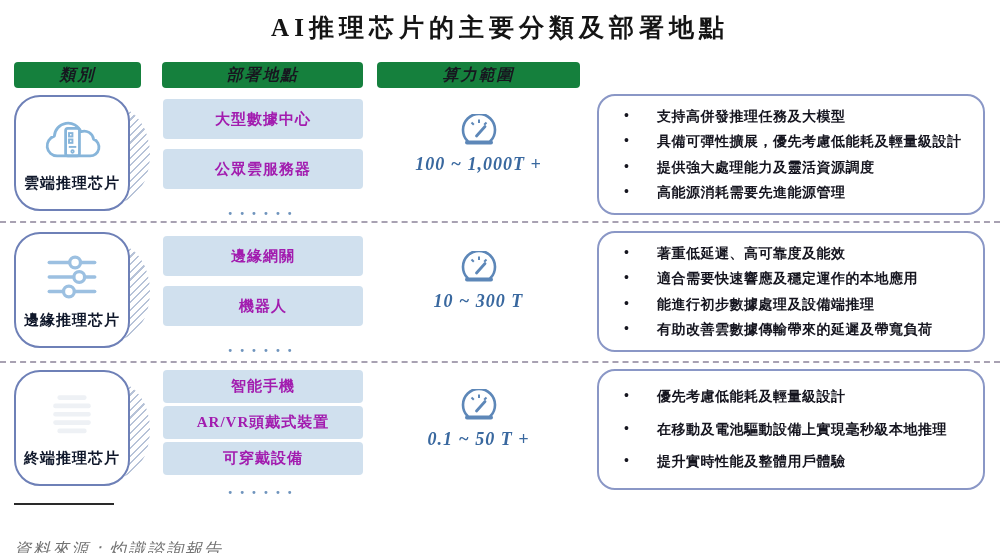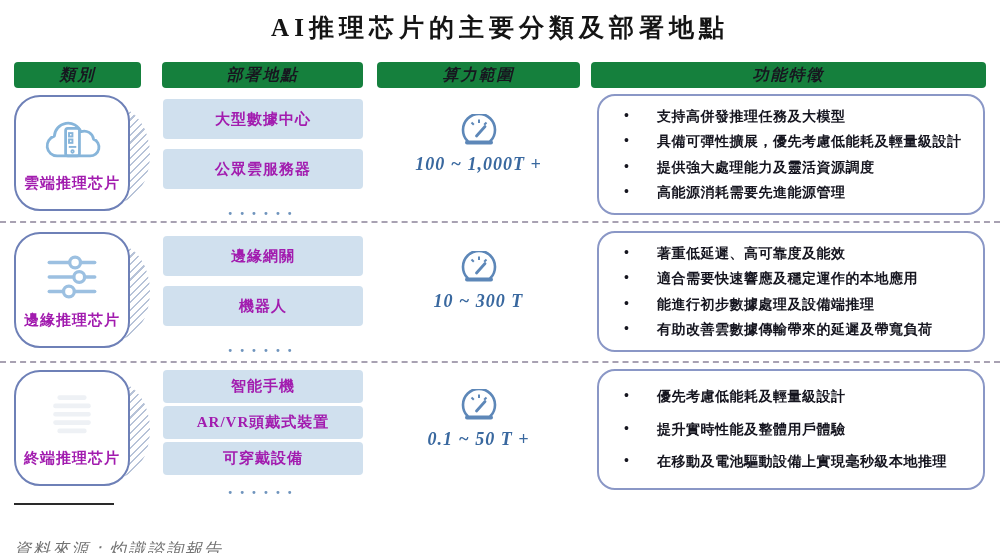--- a/index.html
+++ b/index.html
@@ -32,21 +32,21 @@
     border-radius:0 100% 100% 0 / 0 50% 50% 0;
   }
   .cat-card {
     position:absolute; left:14px; top:3px; width:112px; height:112px; z-index:1;
     background:#fff; border:2px solid #6e80b7; border-radius:26px;
   }
   .cat-icon { position:absolute; top:12px; left:0; right:0; height:62px;
     display:flex; align-items:center; justify-content:center; }
   .cat-label {
     position:absolute; bottom:16px; left:0; right:0; text-align:center;
-    font-size:15px; font-weight:bold; color:#a21caf; letter-spacing:1px;
+    font-size:15px; font-weight:bold; color:#0f172a; letter-spacing:1px;
   }
 
   .dep-col { position:absolute; left:163px; width:200px; display:flex; flex-direction:column; }
   .dep-col.n2 { top:7px; gap:10px; }  .dep-col.n2 .dep-box { height:40px; }
   .dep-col.n3 { top:3px; gap:3px; }   .dep-col.n3 .dep-box { height:33px; }
   .dep-box {
     background:#d0e0ee; border-radius:4px; display:flex; align-items:center; justify-content:center;
     font-size:15px; font-weight:bold; color:#a21caf; letter-spacing:1px;
   }
   .dep-dots {
@@ -85,21 +85,20 @@
 </style>
 </head>
 <body>
 
 <div class="canvas">
   <div class="title">AI推理芯片的主要分類及部署地點</div>
 
   <div class="hdr" id="hdr-category">類別</div>
   <div class="hdr" id="hdr-deployment">部署地點</div>
   <div class="hdr" id="hdr-power">算力範圍</div>
-  <div class="hdr" id="hdr-features">功能特徵</div>
 
   <div class="sep" id="sep-1"></div>
   <div class="sep" id="sep-2"></div>
 
   <div id="rows-mount">
   <div class="row" style="top: 92px;">
     <div class="hatch"></div>
     <div class="cat-card">
       <div class="cat-icon">
             <svg width="66" height="54" viewBox="0 0 62 50" fill="none" stroke="#87b5da" stroke-width="2.6">
@@ -207,22 +206,22 @@
               <line x1="21" y1="5.5" x2="21" y2="9" stroke-width="2"></line>
               <line x1="13.5" y1="8.5" x2="15.8" y2="10.8" stroke-width="2"></line>
               <line x1="28.5" y1="8.5" x2="26.2" y2="10.8" stroke-width="2"></line>
               <line x1="18.5" y1="22" x2="27" y2="12.5" stroke-width="2.8" stroke-linecap="round"></line>
             </svg></span>
       <div class="power-text">0.1 ~ 50 T +</div>
     </div>
     <div class="feat-box">
       <ul class="feat-list items-3">
             <li class="feat-item">優先考慮低能耗及輕量級設計</li>
+            <li class="feat-item">在移動及電池驅動設備上實現毫秒級本地推理</li>
             <li class="feat-item">提升實時性能及整體用戶體驗</li>
-            <li class="feat-item">在移動及電池驅動設備上實現毫秒級本地推理</li>
           </ul>
     </div>
   </div>
 </div>
 
   <div class="source-rule"></div>
   <div class="source">資料來源：灼識諮詢報告</div>
 </div>
 
 </body></html>

